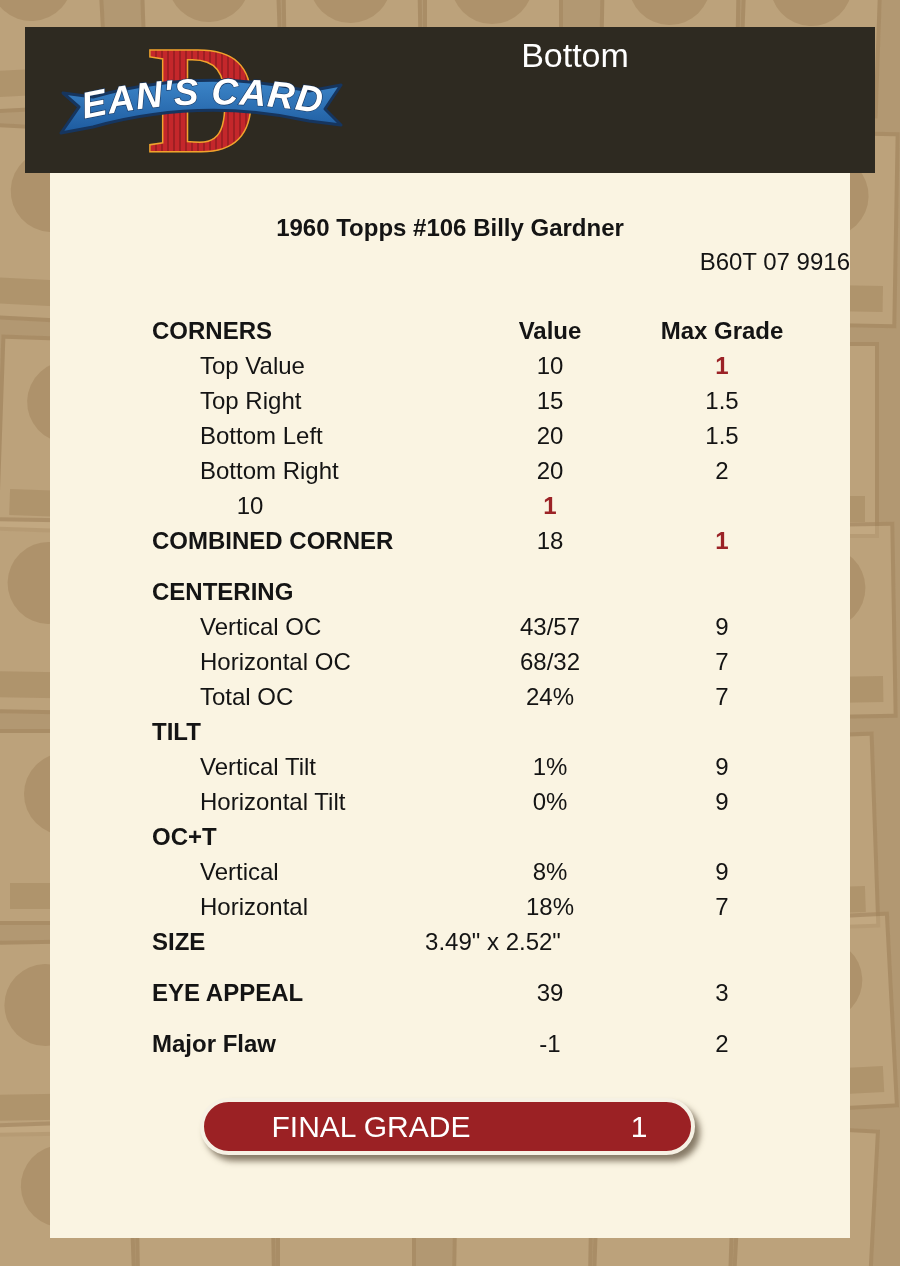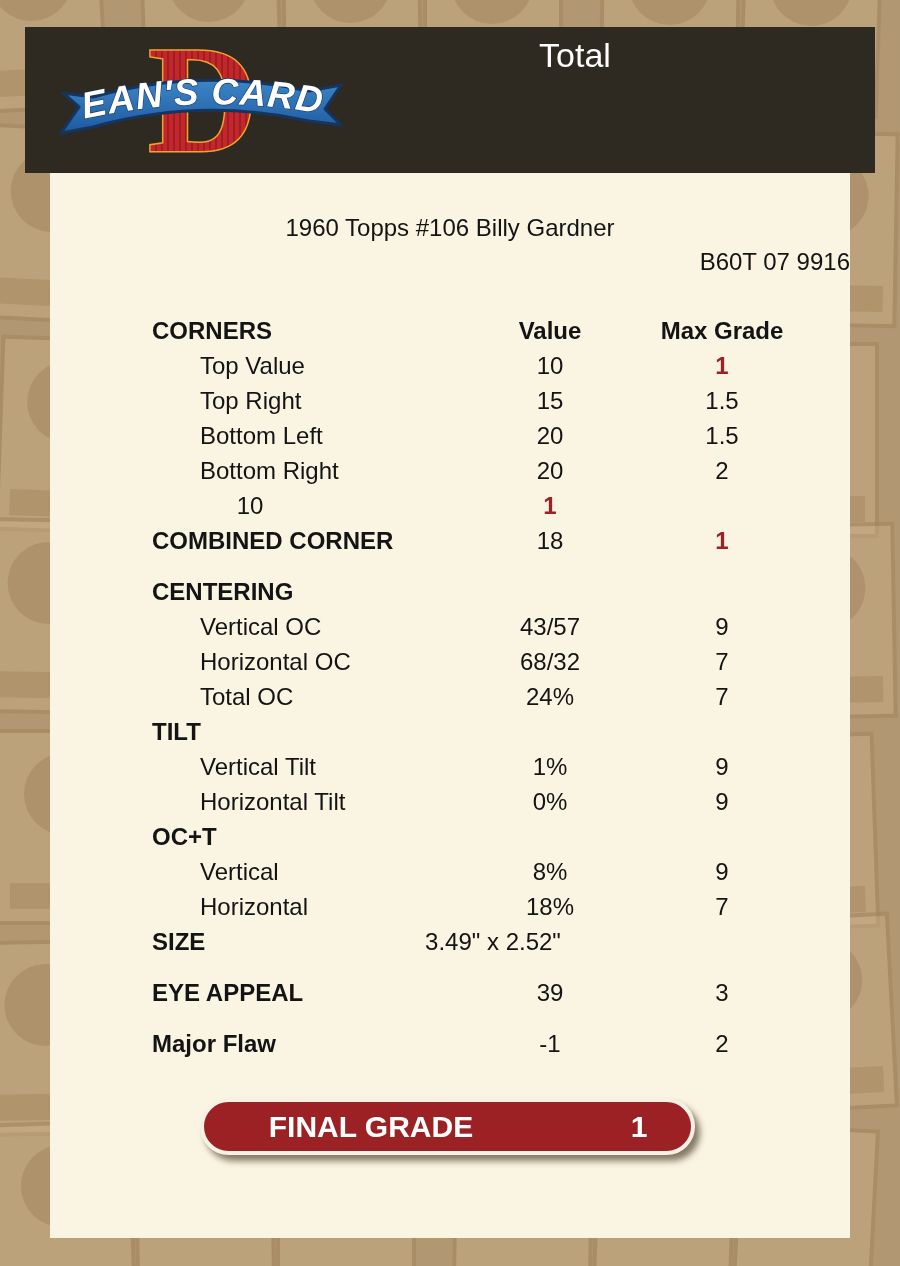--- a/index.html
+++ b/index.html
@@ -21,42 +21,42 @@
   #logo { position:absolute; left:28px; top:2px; }
   #head-titles { position:absolute; left:300px; top:0; width:500px; height:146px;
                  text-align:center; color:#ffffff; }
   #grading-title { margin-top:28px; font-size:46px; line-height:48px; font-weight:normal; }
   #grading-sub   { margin-top:10px; font-size:34px; line-height:36px; }
 
   
   #panel { position:absolute; left:50px; top:173px; width:800px; height:1065px;
            background:#faf4e2; z-index:2; color:#141414; }
   #card-title { position:absolute; top:38px; left:0; width:100%; text-align:center;
-                font-size:24px; font-weight:normal; line-height:34px; }
+                font-size:24px; font-weight:bold; line-height:34px; }
   #card-code  { position:absolute; top:72px; left:0; width:100%; text-align:right;
                 font-size:24px; line-height:34px; }
 
   
   #stats-table { position:absolute; left:0; top:140px; width:800px; }
   .trow { display:grid; grid-template-columns:400px 200px 144px 1fr;
           height:35px; align-items:center; font-size:24px; }
   .trow.gap { margin-top:16px; }
   .cell-label { padding-left:150px; white-space:nowrap; }
   .trow.header .cell-label, .trow.section .cell-label, .trow.flaw .cell-label
         { padding-left:102px; font-weight:bold; }
   .trow.header .cell-value, .trow.header .cell-max { font-weight:bold; }
   .cell-value, .cell-max { text-align:center; white-space:nowrap; }
   .cell-max.red { color:#9b2226; font-weight:bold; }
   .trow.wide .cell-value { transform:translateX(-57px); }
 
   
   #final-grade { position:absolute; left:150px; top:925px; width:495px; height:57px;
                  background:#9b2124; border:4px solid #f6f1e4; border-radius:30px;
                  box-shadow:5px 6px 6px rgba(114,101,81,.85);
-                 color:#ffffff; font-weight:bold; font-size:30px; cursor:pointer; }
+                 color:#ffffff; font-weight:normal; font-size:30px; cursor:pointer; }
   #final-grade .fg-label { position:absolute; left:0; top:0; width:334px; height:49px;
                            line-height:49px; text-align:center; }
   #final-grade .fg-value { position:absolute; left:400px; top:0; width:70px; height:49px;
                            line-height:49px; text-align:center; }
 </style>
 </head>
 <body>
 
 <div id="bg-collage">
     <div class="bgcard" style="left: -36px; top: -85px; transform: rotate(-3deg);"></div>
@@ -117,21 +117,21 @@
       <path id="ribcurve" d="M22,92 Q148,62 276,86" fill="none"></path>
     </defs>
     <text x="150" y="122" text-anchor="middle" font-family="Liberation Serif, serif" font-weight="bold" font-size="152" fill="url(#pinstripe)" stroke="#f0a32c" stroke-width="3" paint-order="stroke">D</text>
     <path d="M10,64 L26,78 L8,104 L40,98 Q148,68 256,92 L288,96 L272,80 L288,56 L256,62
              Q148,38 40,68 Z" fill="url(#blueGrad)" stroke="#16355e" stroke-width="3" stroke-linejoin="round"></path>
     <text font-family="Liberation Sans, sans-serif" font-weight="bold" font-style="italic" font-size="37" fill="#ffffff" stroke="#16355e" stroke-width="1.2" paint-order="stroke" letter-spacing="1">
       <textPath href="#ribcurve" startOffset="50%" text-anchor="middle">DEAN'S CARDS</textPath>
     </text>
   </svg>
   <div id="head-titles">
-    <div id="grading-sub">Total</div>
+    <div id="grading-sub">Bottom</div>
   </div>
 </div>
 
 <div id="panel">
   <div id="card-title">1960 Topps #106 Billy Gardner</div>
   <div id="card-code">B60T 07 9916</div>
 
   <div id="stats-table">
       <div class="trow header">
         <span class="cell-label">CORNERS</span>

